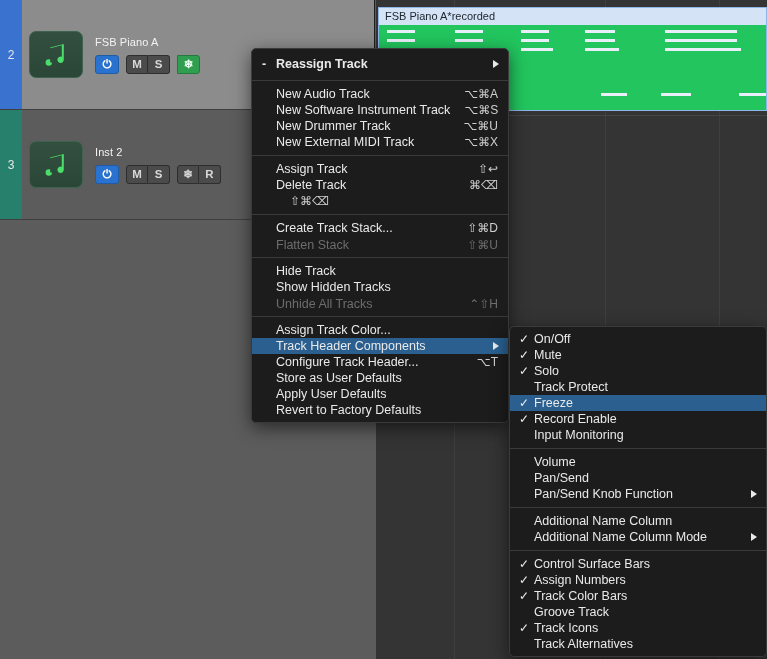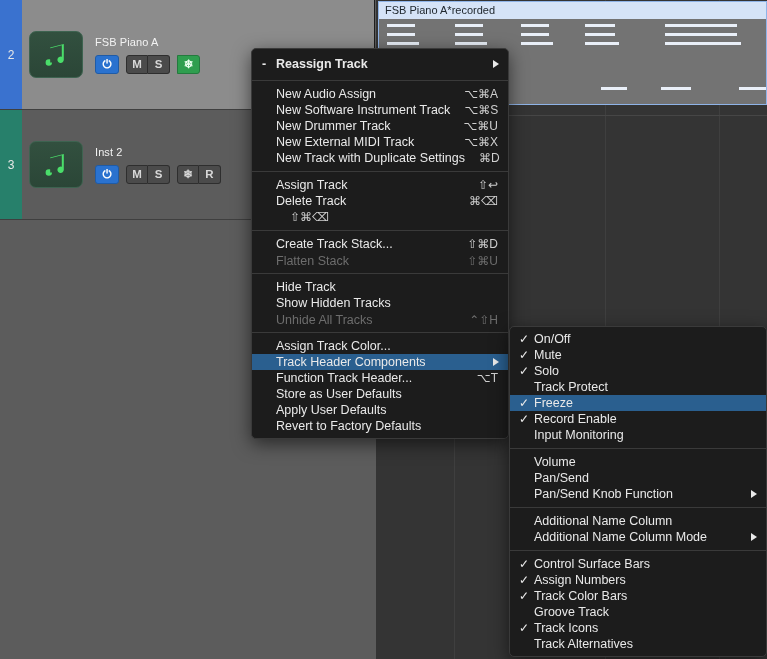--- a/index.html
+++ b/index.html
@@ -82,23 +82,23 @@
   .arrange {
     position: absolute; left: 376px; top: 0;
     width: 391px; height: 659px;
     background: #343434;
   }
   .lane-grid { position: absolute; inset: 0; }
   .vline { position: absolute; top: 0; bottom: 0; width: 1px; background: #3f3f3f; }
   .hline { position: absolute; left: 0; right: 0; height: 1px; background: #464646; }
 
   .region {
-    position: absolute; left: 2px; top: 1px;
+    position: absolute; left: 2px; top: 7px;
     width: 389px; height: 104px;
-    background: #737373;
+    background: #22c55e;
     border: 1px solid #8fb4e8;
     overflow: hidden;
   }
   .region-title {
     height: 17px; background: #d5e3f7;
     color: #20282f; font-size: 11px;
     padding: 2px 0 0 6px;
   }
   .note {
     position: absolute; height: 3px; background: #e9eff8;
@@ -244,38 +244,34 @@
 
   <div class="menu menu-main">
     <div class="mitem tall hdr-item">
       <span class="dash">-</span>
       <span class="mlabel">Reassign Track</span>
       <span class="arrow"></span>
     </div>
     <div class="sep"></div>
     <div id="main-menu-groups">
         <div class="mitem">
-          <span class="mlabel">New Audio Assign</span>
+          <span class="mlabel">New Audio Track</span>
           <span class="mshort">⌥⌘A</span>
         </div>
         <div class="mitem">
           <span class="mlabel">New Software Instrument Track</span>
           <span class="mshort">⌥⌘S</span>
         </div>
         <div class="mitem">
           <span class="mlabel">New Drummer Track</span>
           <span class="mshort">⌥⌘U</span>
         </div>
         <div class="mitem">
           <span class="mlabel">New External MIDI Track</span>
           <span class="mshort">⌥⌘X</span>
-        </div>
-        <div class="mitem">
-          <span class="mlabel">New Track with Duplicate Settings</span>
-          <span class="mshort">⌘D</span>
         </div>
         <div class="sep"></div>
         <div class="mitem">
           <span class="mlabel">Assign Track</span>
           <span class="mshort">⇧↩</span>
         </div>
         <div class="mitem">
           <span class="mlabel">Delete Track</span>
           <span class="mshort">⌘⌫</span>
         </div>
@@ -304,21 +300,21 @@
         </div>
         <div class="sep"></div>
         <div class="mitem">
           <span class="mlabel">Assign Track Color...</span>
         </div>
         <div class="mitem highlight">
           <span class="mlabel">Track Header Components</span>
           <span class="arrow"></span>
         </div>
         <div class="mitem">
-          <span class="mlabel">Function Track Header...</span>
+          <span class="mlabel">Configure Track Header...</span>
           <span class="mshort">⌥T</span>
         </div>
         <div class="mitem">
           <span class="mlabel">Store as User Defaults</span>
         </div>
         <div class="mitem">
           <span class="mlabel">Apply User Defaults</span>
         </div>
         <div class="mitem">
           <span class="mlabel">Revert to Factory Defaults</span>

